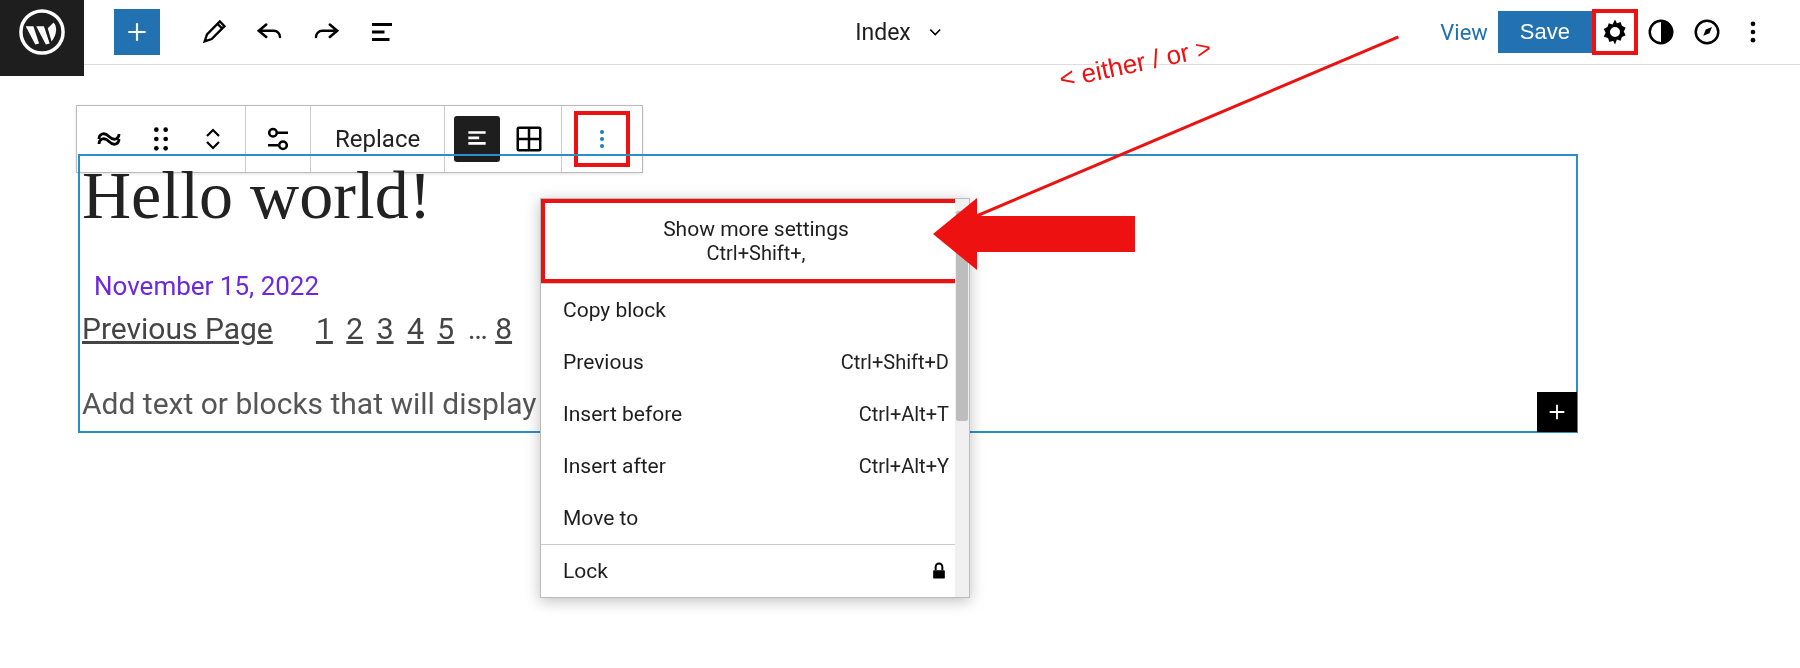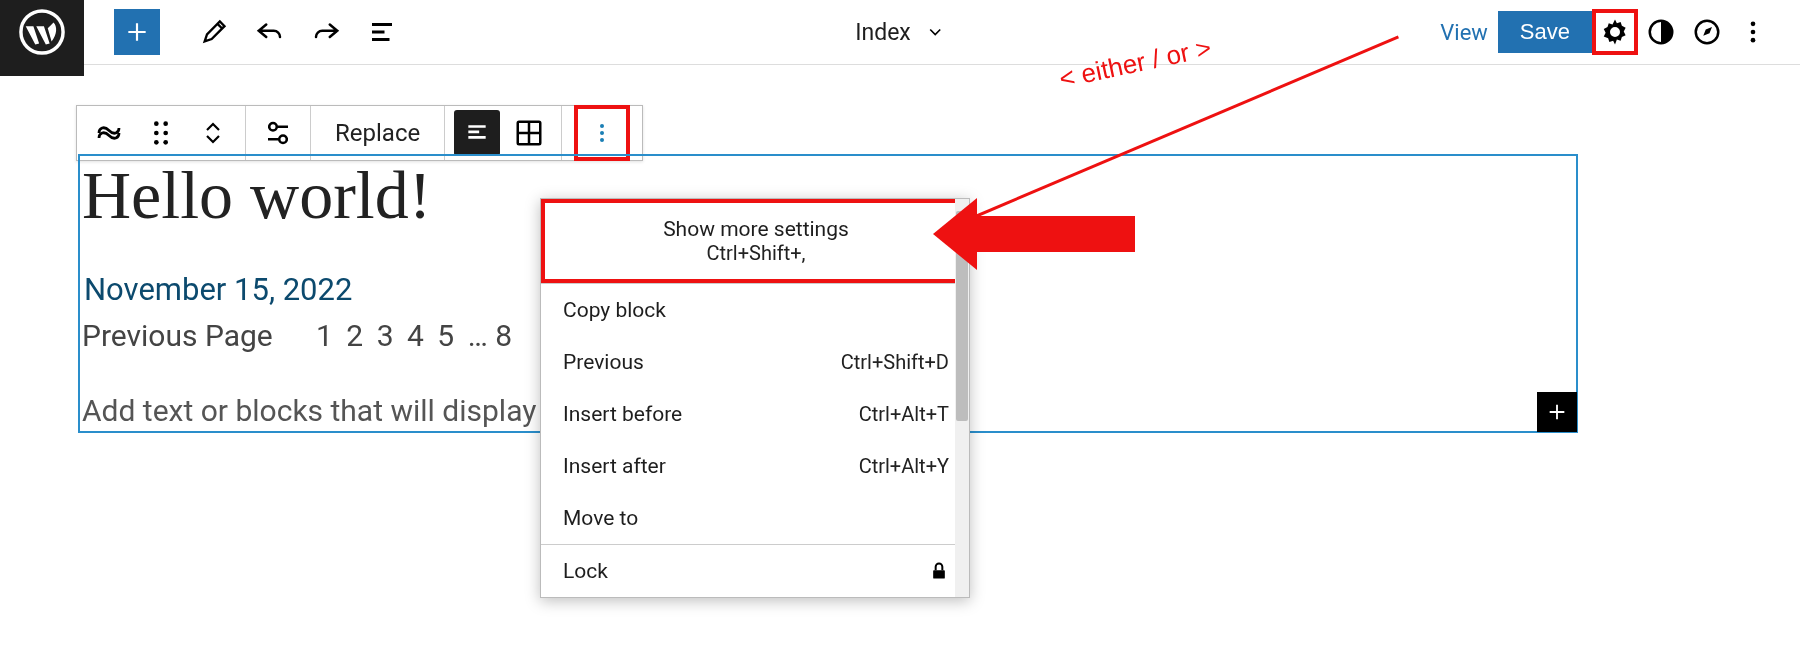--- a/index.html
+++ b/index.html
@@ -72,43 +72,43 @@
     border: 2px solid #2a8ecb;
   }
   .title-text {
     font-family: Georgia, 'Times New Roman', serif;
     font-size: 68px;
     font-weight: 400;
     color: #222;
     margin: 0 0 36px 2px;
   }
   .date-text {
-    font-size: 31px;
-    color: #0c4a6e;
-    margin-left: 4px;
+    font-size: 26px;
+    color: #6d28d9;
+    margin-left: 14px;
   }
   .pagination { margin: 10px 0 0 2px; font-size:30px; color:#444; }
-  .pagination a { color:#444; margin-right: 6px;}
+  .pagination a { color:#444; text-decoration: underline; margin-right: 6px;}
   .placeholder-text {
     margin-top: 40px;
     font-size: 30px;
     color:#555;
     margin-left:2px;
   }
   .plus-inserter {
     position:absolute; right:-1px; bottom:-1px;
     width:40px; height:40px; background:#000;
     display:flex; align-items:center; justify-content:center;
   }
 
   
   .block-toolbar {
     position: absolute;
     left: 76px; top: 105px;
-    height: 56px;
+    height: 68px;
     background: #fff;
     border: 1px solid #bbb;
     display: flex;
     align-items: stretch;
     box-shadow: 0 1px 3px rgba(0,0,0,0.12);
   }
   .bt-group { display:flex; align-items:center; border-right:1px solid #ccc; padding:0 6px; }
   .bt-group:last-child { border-right: none;}
   .bt-slot {
     width: 52px; height: 68px;

